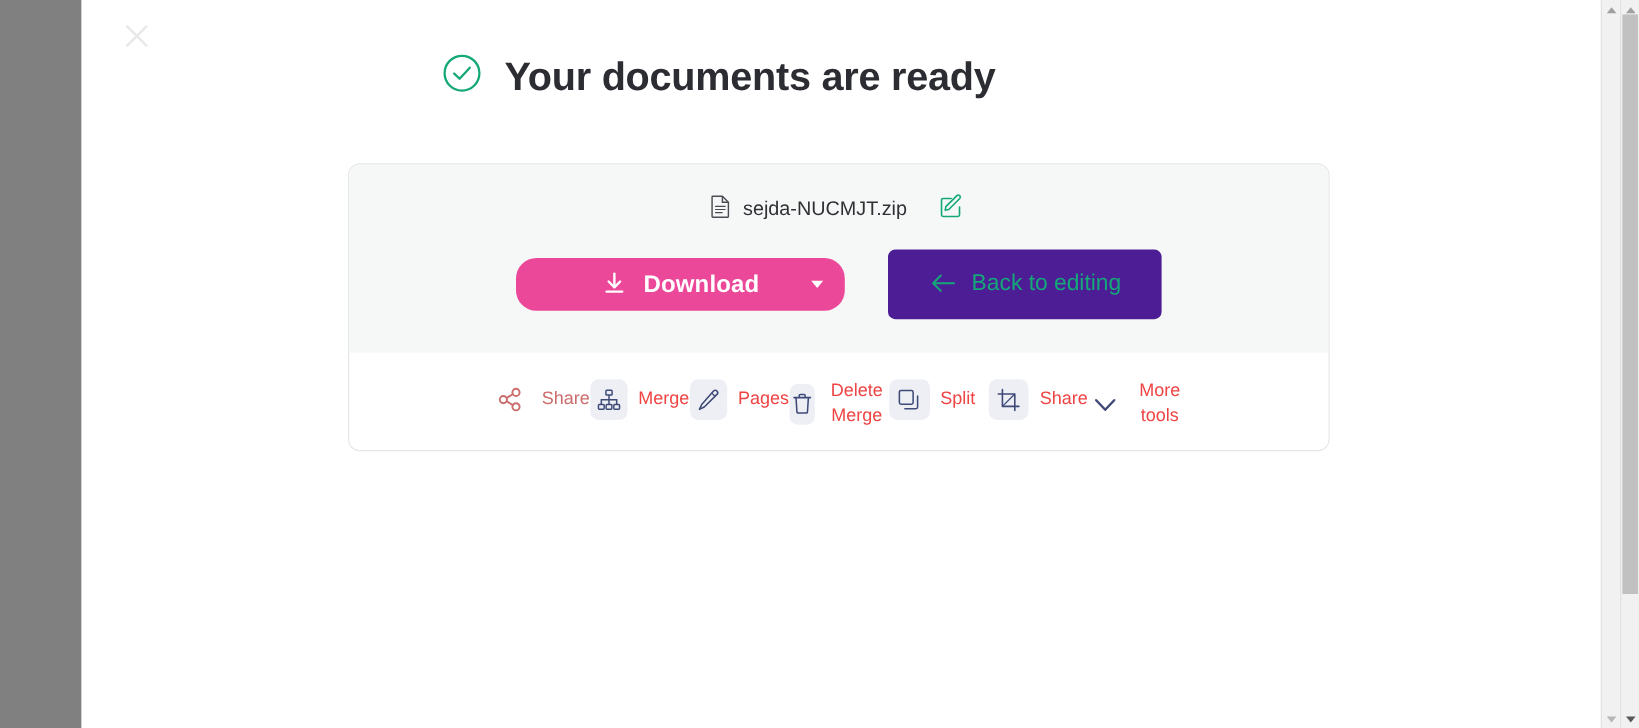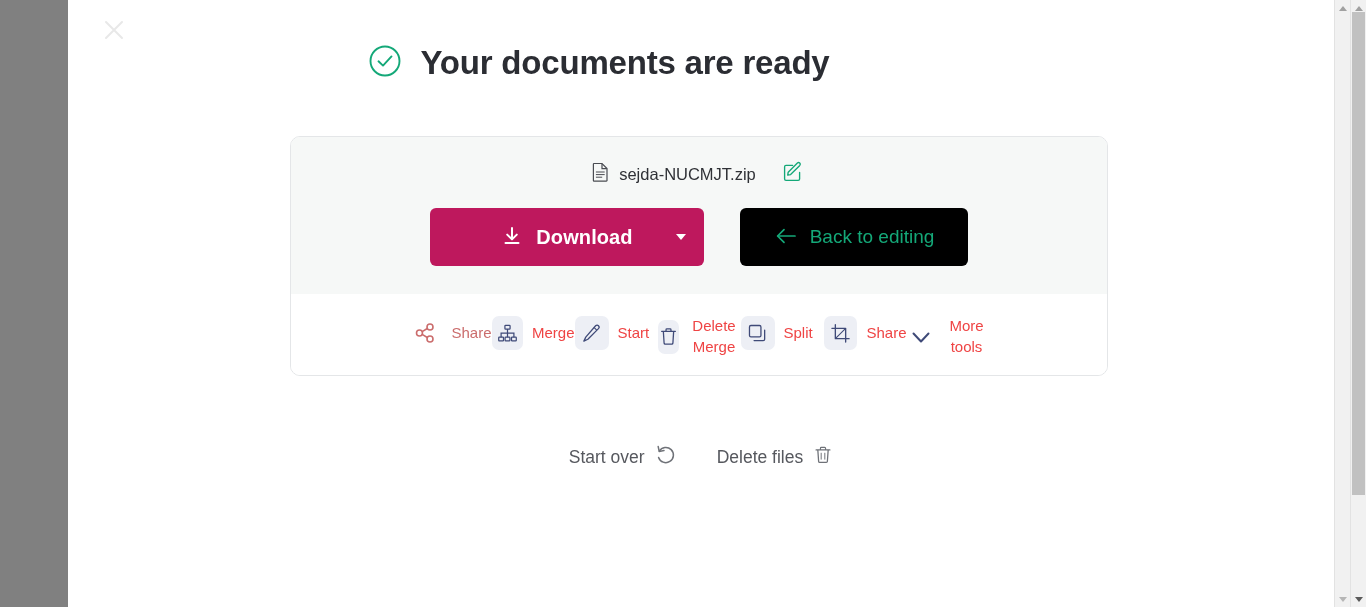--- a/index.html
+++ b/index.html
@@ -84,24 +84,24 @@
     cursor: pointer;
   }
 
   .btn-row {
     display: flex; align-items: center; justify-content: center;
     gap: 36px;
     margin-top: 19px;
   }
   .download-btn {
     position: relative;
-    width: 274px; height: 58px;
-    background: #be185d;
+    width: 274px; height: 44px;
+    background: #ec4899;
     border: none;
-    border-radius: 6px;
+    border-radius: 17px;
     display: flex; align-items: center; justify-content: center;
     gap: 13px;
     cursor: pointer;
     padding: 0;
   }
   .download-btn .dl-label {
     font-size: 20px;
     font-weight: bold;
     color: #ffffff;
     letter-spacing: 0.1px;
@@ -111,21 +111,21 @@
     right: 18px; top: 50%;
     transform: translateY(-50%);
     width: 0; height: 0;
     border-left: 5.5px solid transparent;
     border-right: 5.5px solid transparent;
     border-top: 6px solid #ffffff;
     cursor: pointer;
   }
   .back-btn {
     width: 228px; height: 58px;
-    background: #000000;
+    background: #4c1d95;
     border: none;
     border-radius: 6px;
     display: flex; align-items: center; justify-content: center;
     gap: 12px;
     cursor: pointer;
     padding: 0;
   }
   .back-btn .back-label {
     font-size: 19px;
     color: #14a878;
@@ -320,21 +320,21 @@
             <span class="tool-label">Merge</span>
           </div>
 
           <div class="tool">
             <span class="chip">
               <svg width="21" height="21" viewBox="0 0 22 22">
                 <path d="M15.3 2.9 a2.1 2.1 0 0 1 3 3 L7.2 17 L3 19 L5 14.8 z" fill="none" stroke="#3f4a78" stroke-width="1.35" stroke-linejoin="round"></path>
                 <path d="M13.6 4.6 L16.5 7.5" stroke="#3f4a78" stroke-width="1.2"></path>
               </svg>
             </span>
-            <span class="tool-label">Start</span>
+            <span class="tool-label">Pages</span>
           </div>
 
 
           <div class="tool">
             <span class="chip">
               <svg width="21" height="21" viewBox="0 0 22 22">
                 <path d="M3.8 5.6 H18.2" stroke="#3f4a78" stroke-width="1.35" stroke-linecap="round"></path>
                 <path d="M8.4 5.6 V3.8 a0.9 0.9 0 0 1 0.9 -0.9 h3.4 a0.9 0.9 0 0 1 0.9 0.9 V5.6" fill="none" stroke="#3f4a78" stroke-width="1.3"></path>
                 <path d="M5.6 5.6 L6.4 18 a1.1 1.1 0 0 0 1.1 1 h7 a1.1 1.1 0 0 0 1.1 -1 L16.4 5.6" fill="none" stroke="#3f4a78" stroke-width="1.35" stroke-linejoin="round"></path>
               </svg>
@@ -369,42 +369,20 @@
                 <path d="M6.5 10.5 L14 18.5 L21.5 10.5" fill="none" stroke="#3f4a78" stroke-width="2" stroke-linecap="round" stroke-linejoin="round"></path>
               </svg>
             </span>
             <span class="tool-label">More tools</span>
           </div>
 
         </div>
       </div>
     </div>
 
-    <div class="footer-row">
-      <div class="footer-action">
-        <span class="fa-label">Start over</span>
-        <span>
-          <svg width="22" height="22" viewBox="0 0 22 22">
-            <path d="M4.3 7.1 A7.6 7.6 0 1 1 3.6 13.4" fill="none" stroke="#6f7278" stroke-width="1.5" stroke-linecap="round"></path>
-            <path d="M3.2 2.6 L4.2 7.4 L9 6.6" fill="none" stroke="#6f7278" stroke-width="1.5" stroke-linecap="round" stroke-linejoin="round"></path>
-          </svg>
-        </span>
-      </div>
-      <div class="footer-action">
-        <span class="fa-label">Delete files</span>
-        <span>
-          <svg width="20" height="22" viewBox="0 0 22 22">
-            <path d="M3.4 5.4 H18.6" stroke="#6f7278" stroke-width="1.4" stroke-linecap="round"></path>
-            <path d="M8.2 5.4 V3.6 a0.9 0.9 0 0 1 0.9 -0.9 h3.8 a0.9 0.9 0 0 1 0.9 0.9 V5.4" fill="none" stroke="#6f7278" stroke-width="1.3"></path>
-            <path d="M5.3 5.4 L6.2 18.2 a1.1 1.1 0 0 0 1.1 1 h7.4 a1.1 1.1 0 0 0 1.1 -1 L16.7 5.4" fill="none" stroke="#6f7278" stroke-width="1.4" stroke-linejoin="round"></path>
-            <path d="M9 9 V15.6 M13 9 V15.6" stroke="#6f7278" stroke-width="1.1" stroke-linecap="round"></path>
-          </svg>
-        </span>
-      </div>
-    </div>
 
   </div>
 
   <div class="scrollbar inner">
     <div class="sb-arrow up">
       <span class="tri-up"></span>
     </div>
     <div class="sb-arrow down">
       <span class="tri-down light"></span>
     </div>

